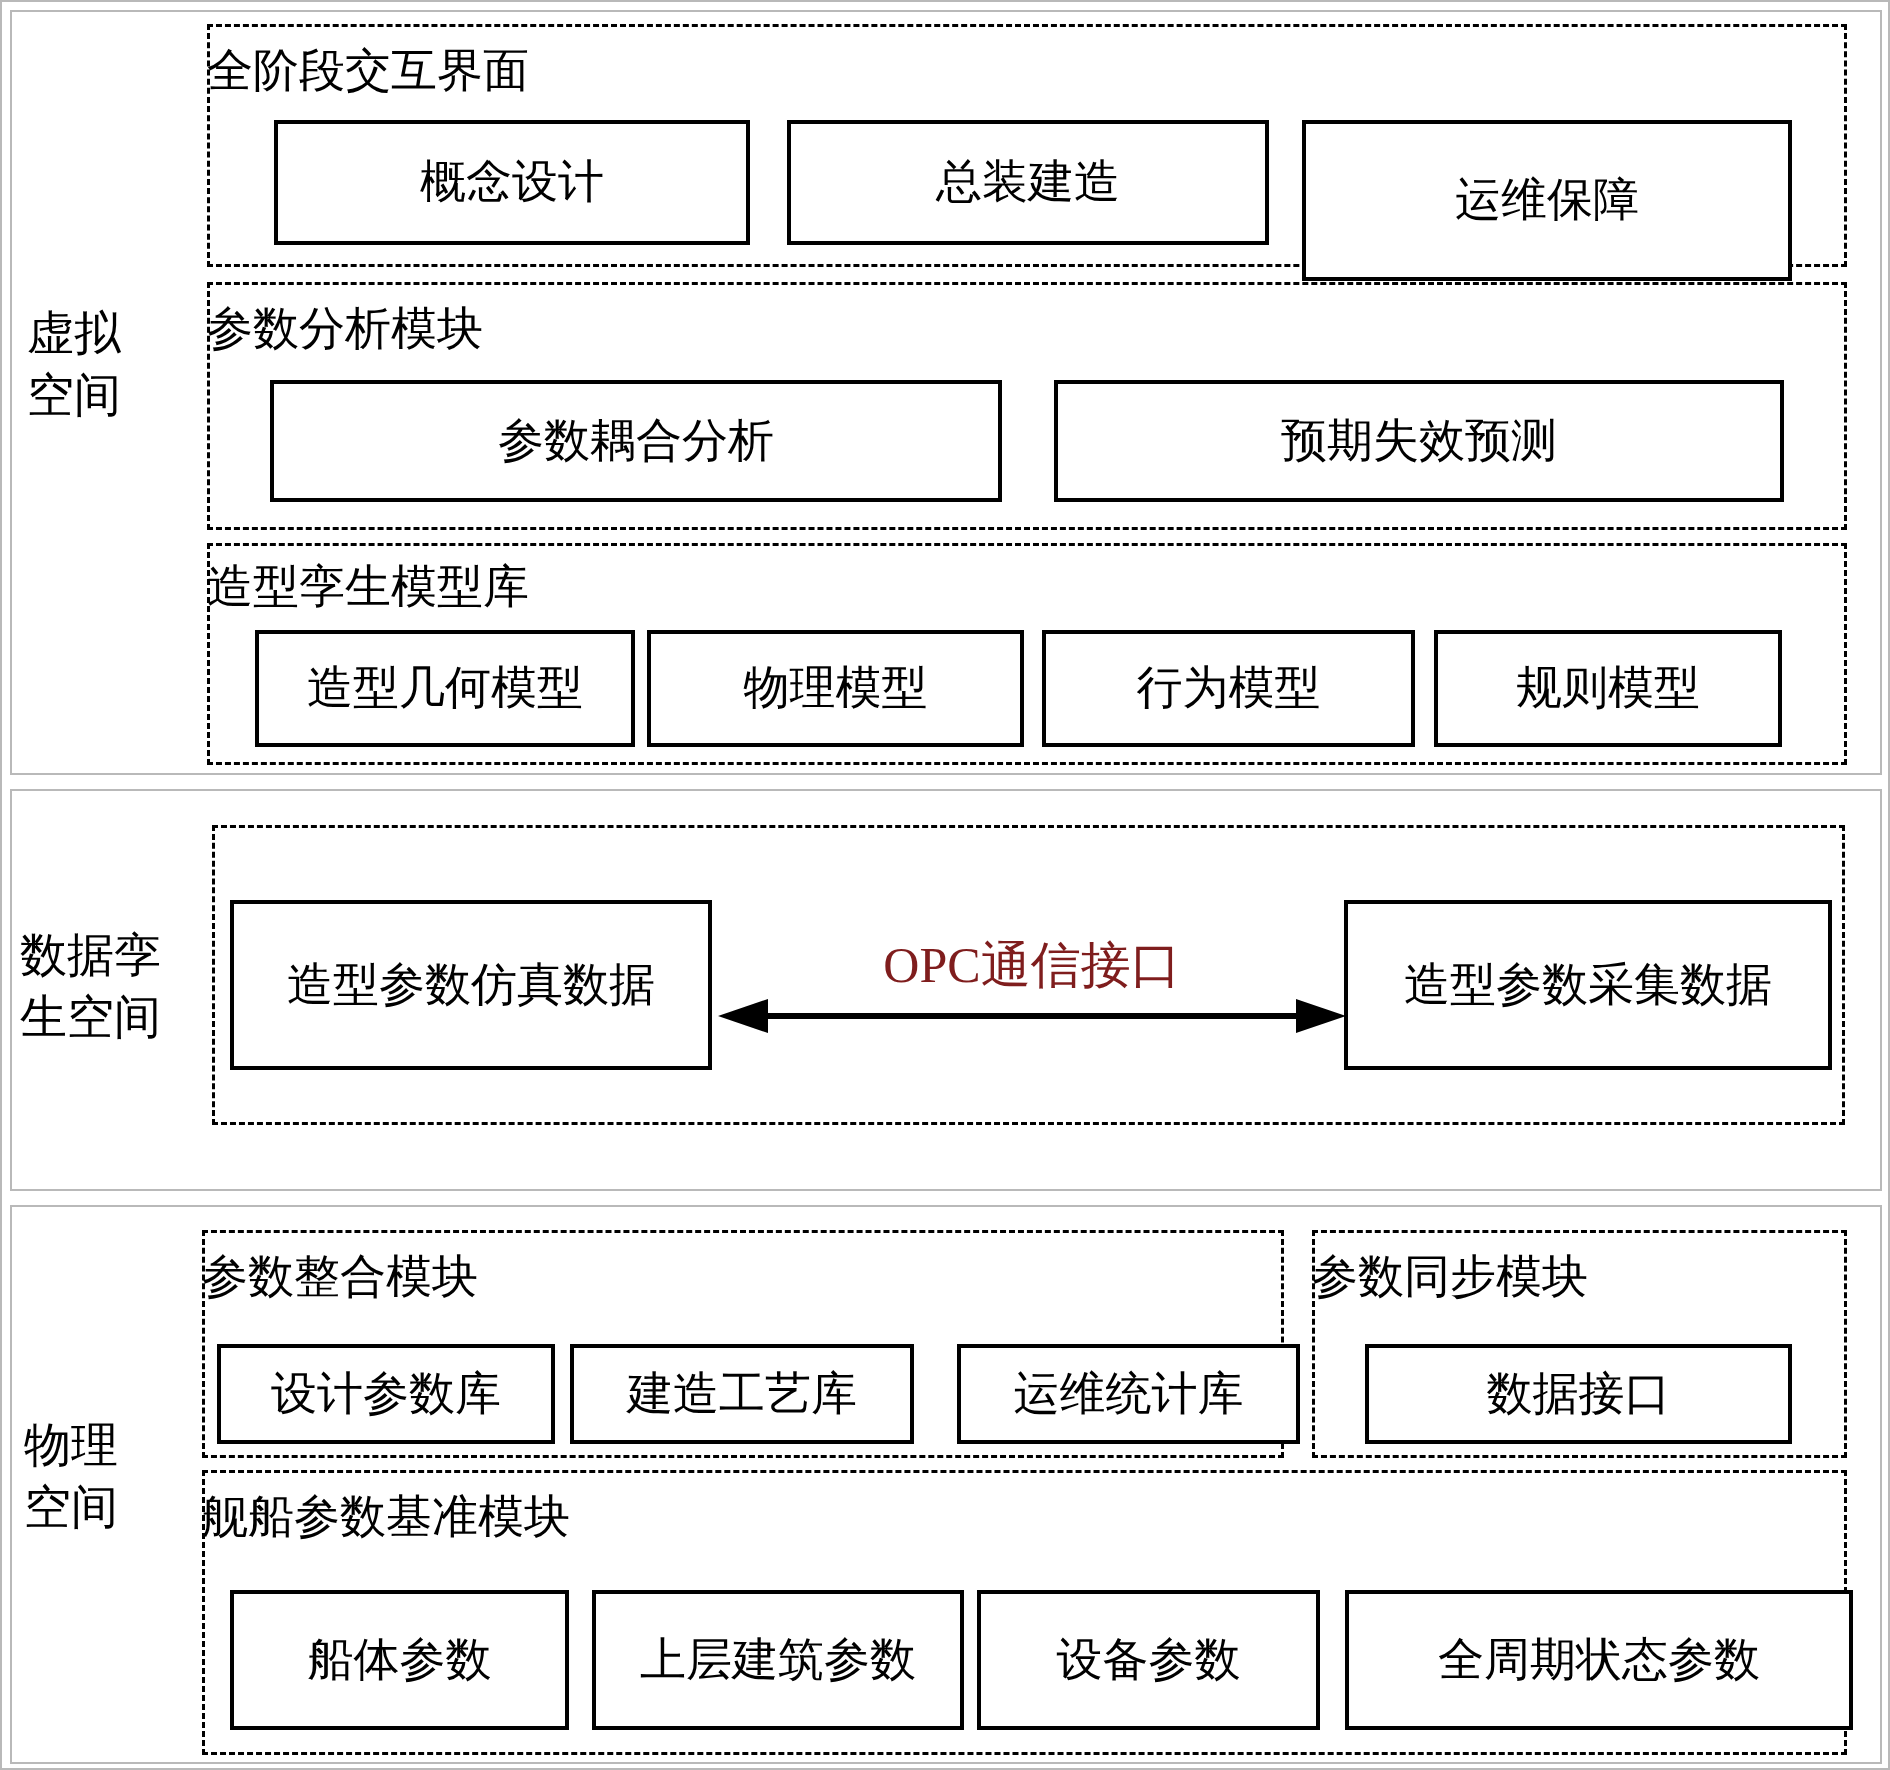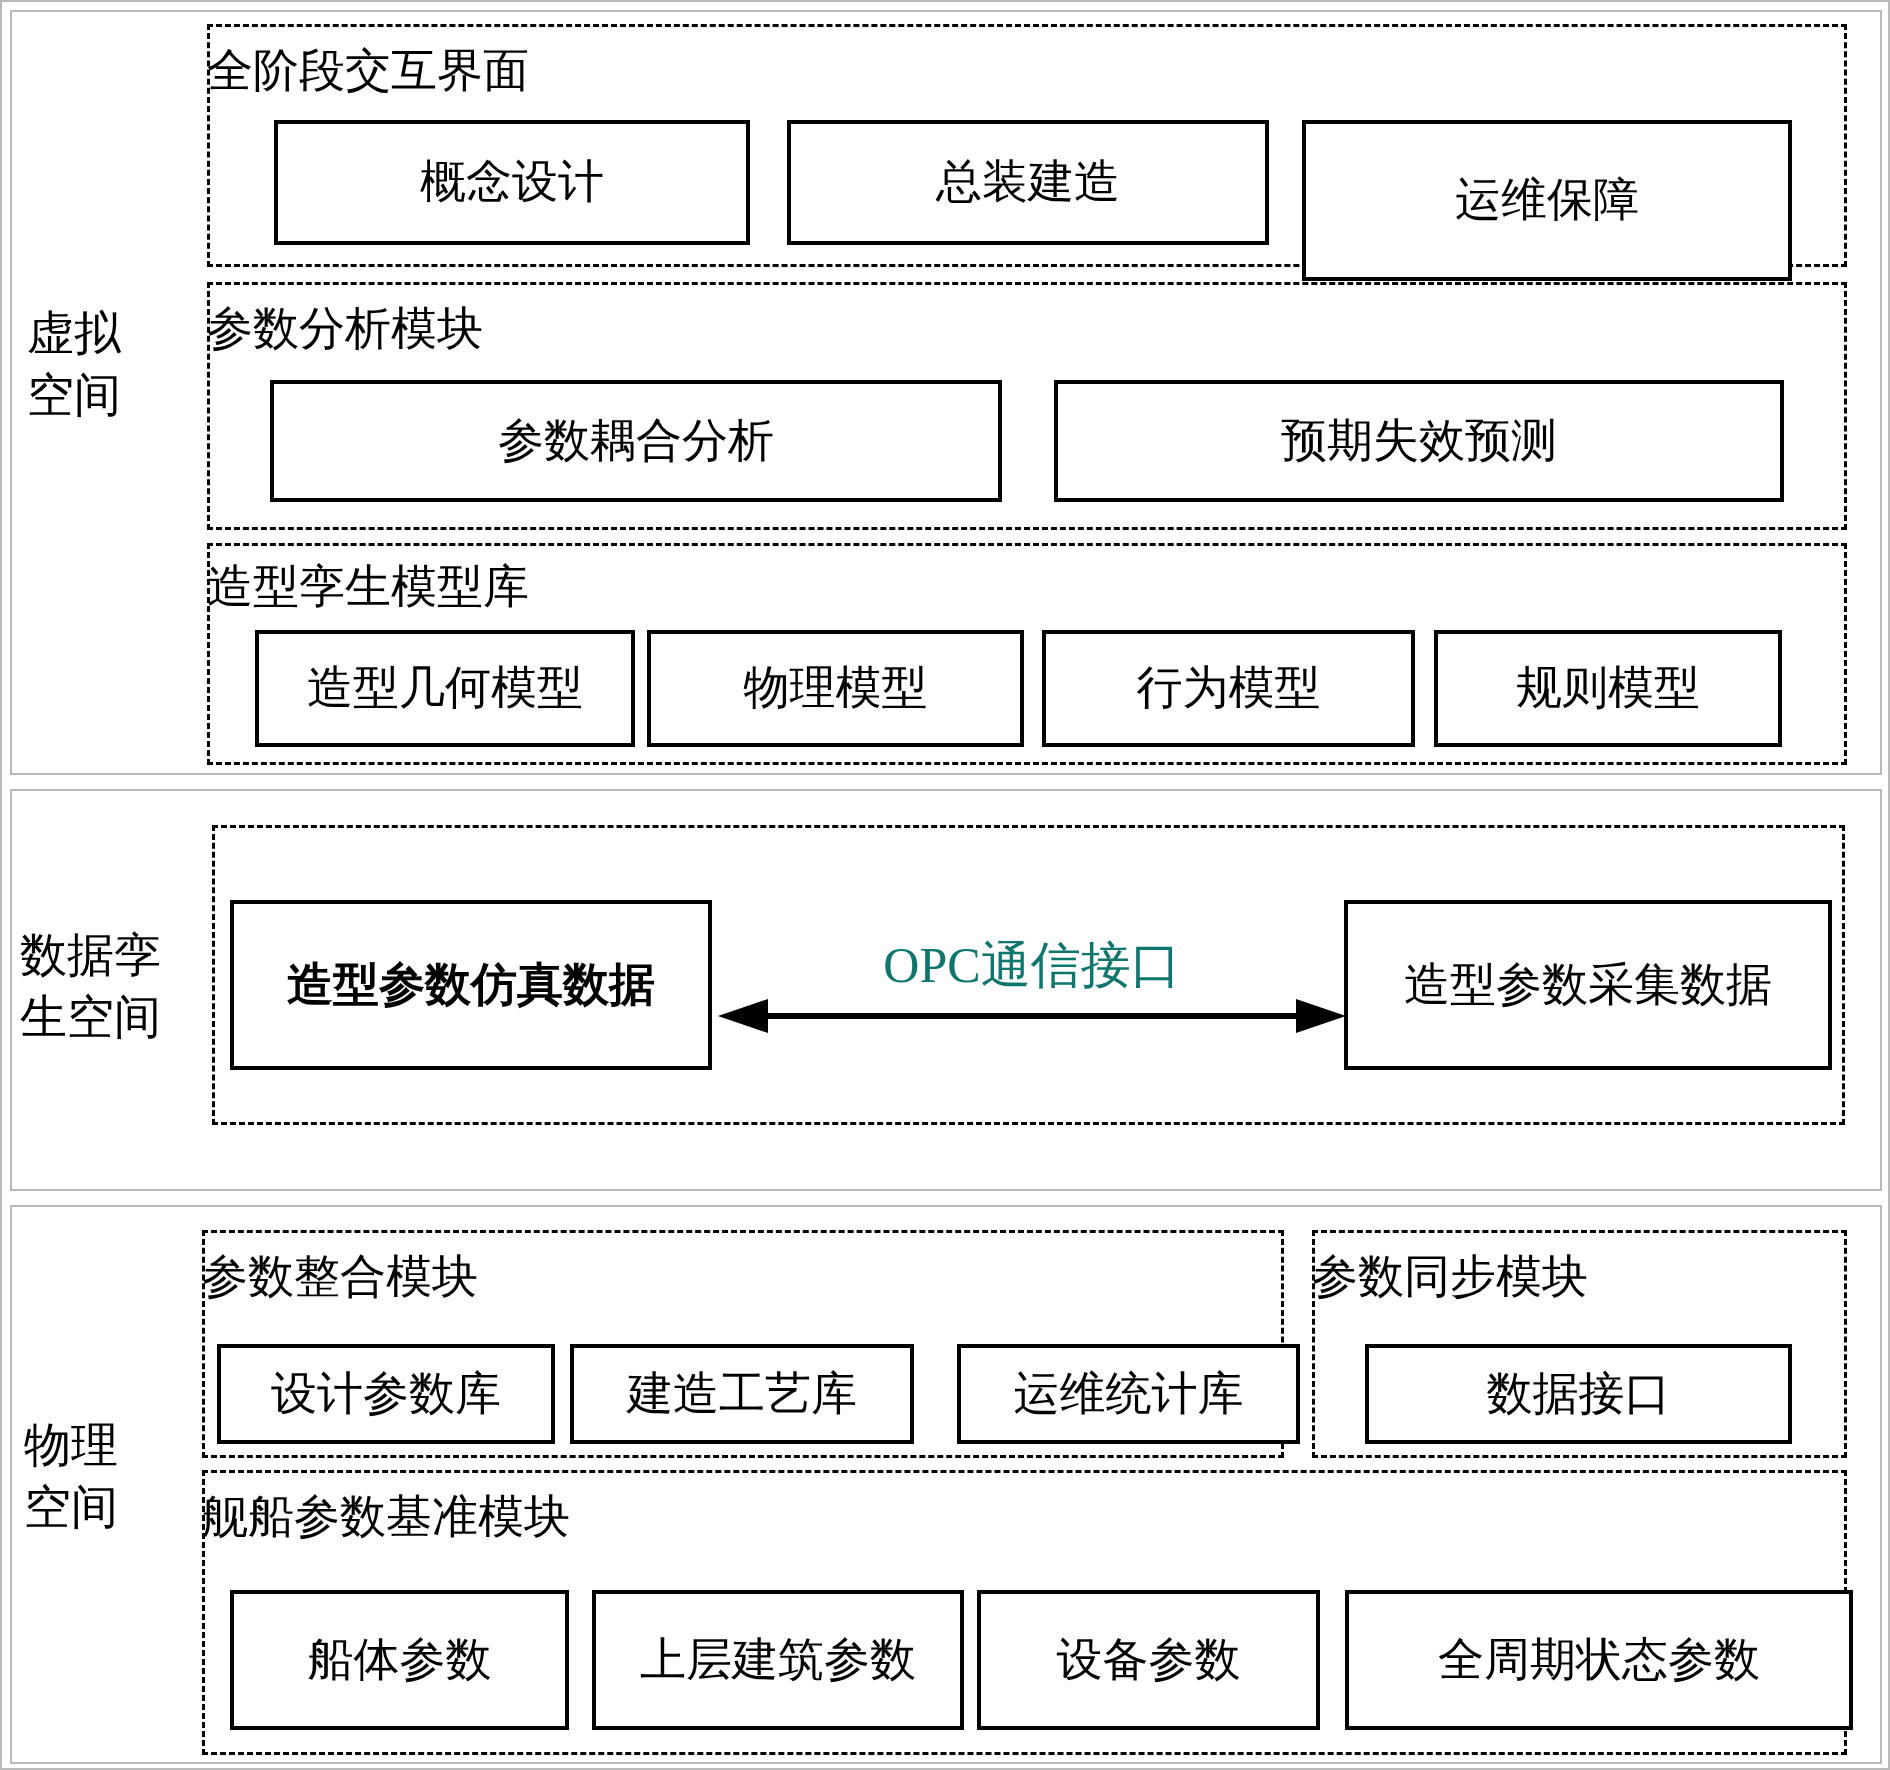--- a/index.html
+++ b/index.html
@@ -50,21 +50,21 @@
     align-items: center;
     justify-content: center;
     font-size: 46px;
     text-align: center;
     line-height: 1.1;
   }
   .opc-label {
     position: absolute;
     text-align: center;
     font-size: 50px;
-    color: #0f766e;
+    color: #7f1d1d;
   }
   .arrow-wrap {
     position: absolute;
   }
 </style>
 </head>
 <body>
 
 <div class="canvas">
 
@@ -91,21 +91,21 @@
   <div class="box" style="left:1040px; top:628px; width:373px; height:117px;">行为模型</div>
   <div class="box" style="left:1432px; top:628px; width:348px; height:117px;">规则模型</div>
 
   <div class="section" style="left:8px; top:787px; width:1872px; height:402px;"></div>
 
   <div class="side-label" style="left:18px; top:922px;">数据孪
 生空间</div>
 
   <div class="dashed" style="left:210px; top:823px; width:1633px; height:300px;"></div>
 
-  <div class="box" style="left:228px; top:898px; width:482px; height:170px;font-weight:bold;">造型参数仿真数据</div>
+  <div class="box" style="left:228px; top:898px; width:482px; height:170px;">造型参数仿真数据</div>
 
   <div class="opc-label" style="left:712px; top:930px; width:636px;">OPC通信接口</div>
 
   <div class="arrow-wrap" style="left:714px; top:988px; width:632px; height:52px;">
     <svg width="632" height="52" viewBox="0 0 632 52">
       <line x1="42" y1="26" x2="590" y2="26" stroke="#000" stroke-width="6"></line>
       <polygon points="2,26 52,9 52,43" fill="#000"></polygon>
       <polygon points="630,26 580,9 580,43" fill="#000"></polygon>
     </svg>
   </div>

